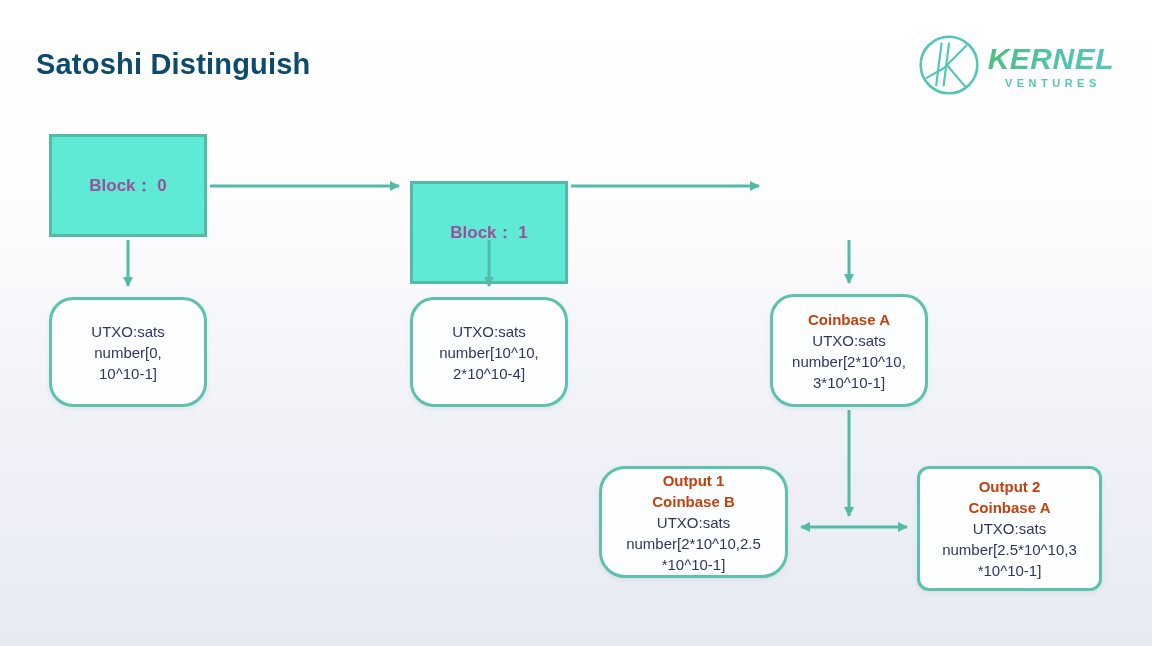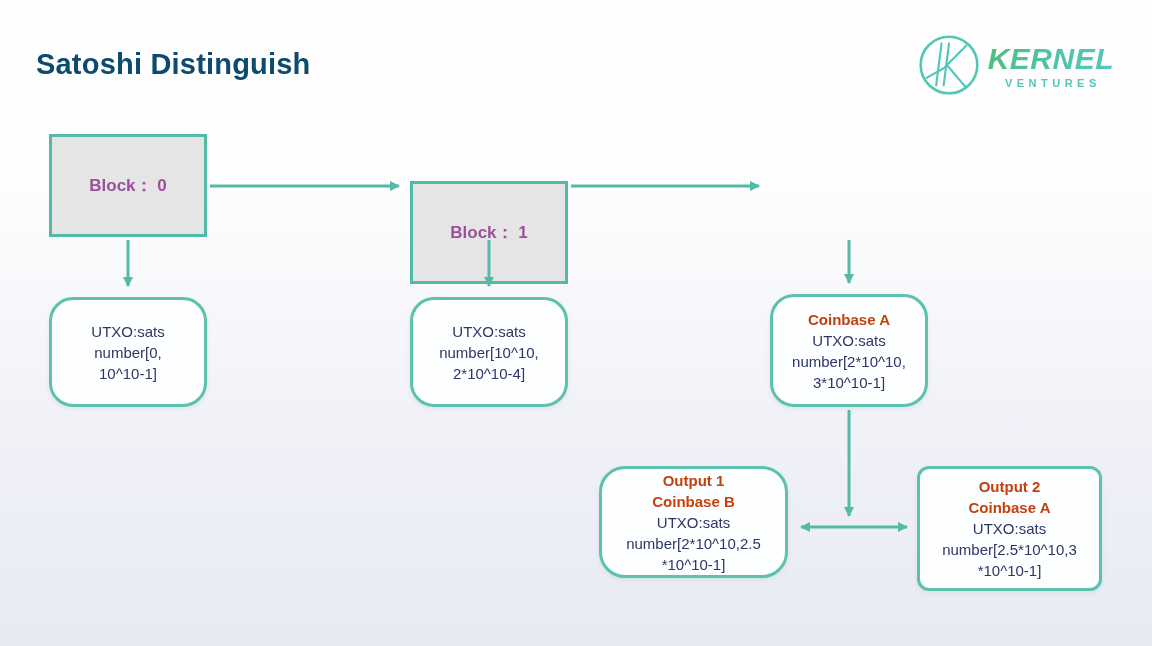--- a/index.html
+++ b/index.html
@@ -26,21 +26,21 @@
     background: linear-gradient(100deg, #4fbf7f 0%, #52c3ad 60%, #57c6c2 100%);
     -webkit-background-clip:text; background-clip:text;
     -webkit-text-fill-color:transparent;
   }
   .logo-sub {
     font-size:11px; font-weight:700; letter-spacing:4.5px; color:#53c6b8; margin-top:1px; padding-left:4px;
   }
 
   .block {
     position:absolute; width:158px; height:103px;
-    border:3px solid #53baa7; background:#e5e5e5;
+    border:3px solid #53baa7; background:#5eead4;
     display:flex; align-items:center; justify-content:center;
   }
   .block-label { font-size:17px; font-weight:bold; color:#9d4f9d; }
   #block-0 { left:49px;  top:134px; }
   #block-1 { left:410px; top:134px;margin-top:47px; }
   #block-2 { left:770px; top:134px; }
 
   .rbox {
     position:absolute;
     border:3px solid #5cc1ad; background:#fdfeff; border-radius:24px;

